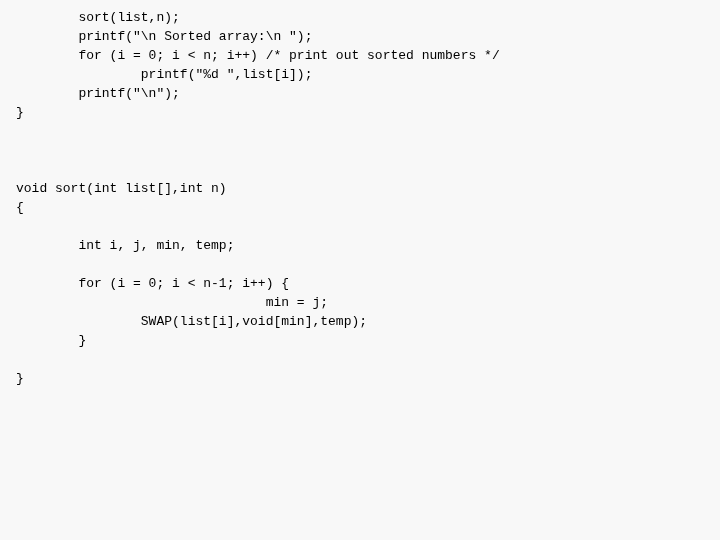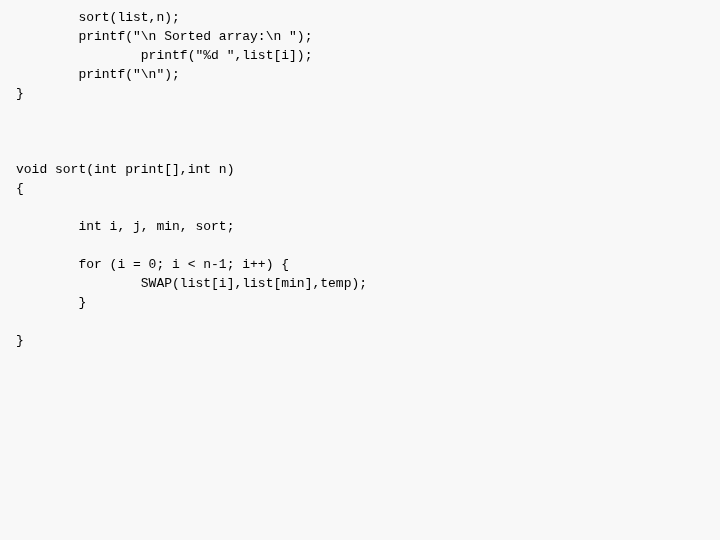--- a/index.html
+++ b/index.html
@@ -39,30 +39,32 @@
       display: block;
     }
   </style>
 </head>
 <body>
 
 <div class="code-container">
   <div id="code-lines-wrapper">
       <span class="code-line">        sort(list,n);</span>
       <span class="code-line">        printf("\n Sorted array:\n ");</span>
+      <span class="code-line">        for (i = 0; i &lt; n; i++) /* print out sorted numbers */</span>
       <span class="code-line">                printf("%d ",list[i]);</span>
       <span class="code-line">        printf("\n");</span>
       <span class="code-line">}</span>
       <span class="empty-line"></span>
       <span class="empty-line"></span>
       <span class="empty-line"></span>
-      <span class="code-line">void sort(int print[],int n)</span>
+      <span class="code-line">void sort(int list[],int n)</span>
       <span class="code-line">{</span>
       <span class="empty-line"></span>
-      <span class="code-line">        int i, j, min, sort;</span>
+      <span class="code-line">        int i, j, min, temp;</span>
       <span class="empty-line"></span>
       <span class="code-line">        for (i = 0; i &lt; n-1; i++) {</span>
-      <span class="code-line">                SWAP(list[i],list[min],temp);</span>
+      <span class="code-line">                                min = j;</span>
+      <span class="code-line">                SWAP(list[i],void[min],temp);</span>
       <span class="code-line">        }</span>
       <span class="empty-line"></span>
       <span class="code-line">}</span>
     </div>
 </div>
 
 </body></html>

